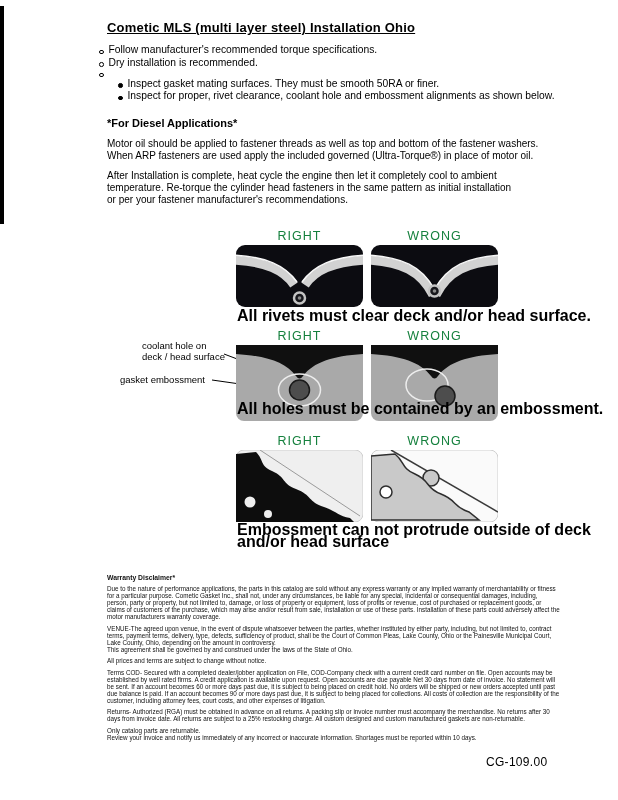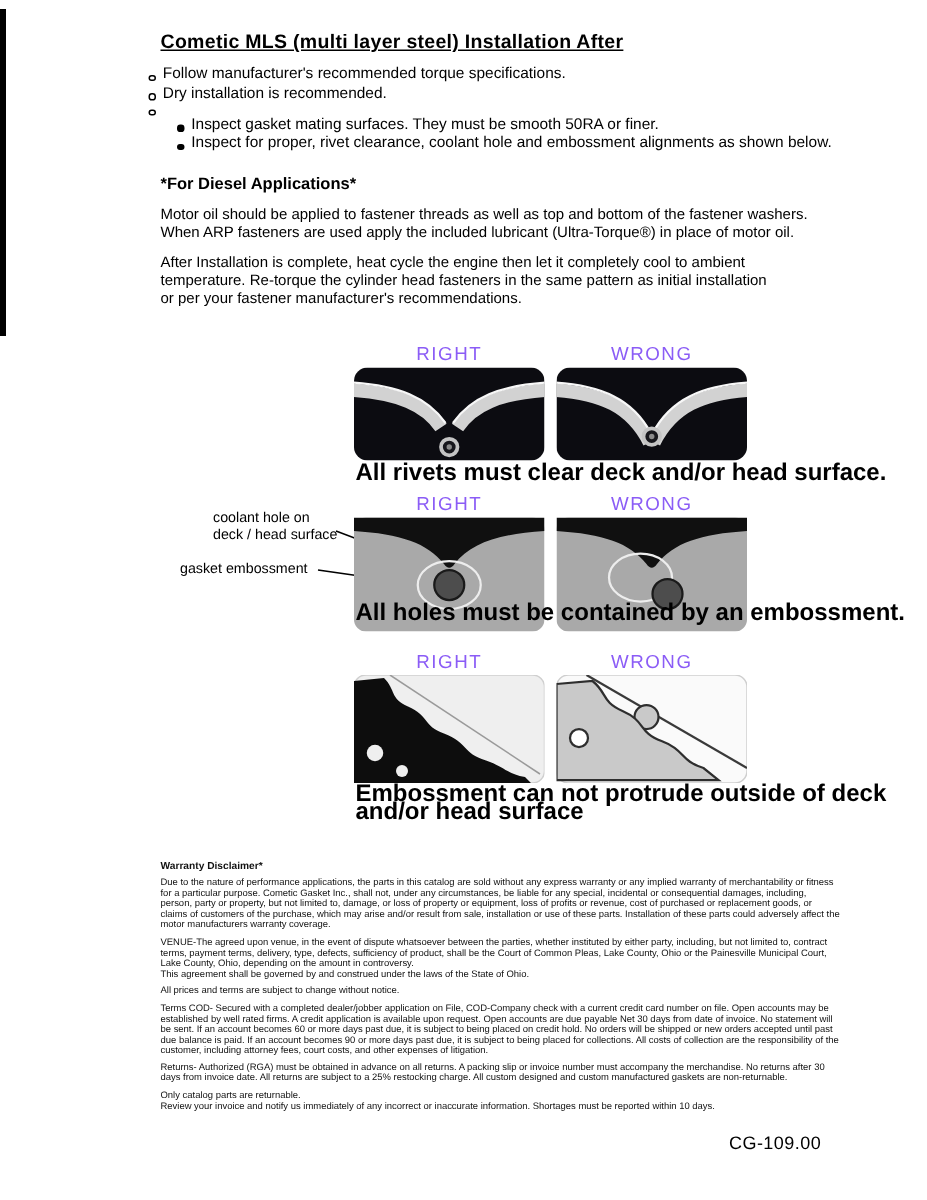--- a/index.html
+++ b/index.html
@@ -31,21 +31,21 @@
     margin: 3.5px 5px 0 0; flex: none;
   }
   .bullet-row.sub .marker { background: #000; }
 
   .diesel { position: absolute; left: 107px; top: 117px; width: 470px; font-size: 10px; line-height: 12px; }
   .diesel-heading { font-size: 11px; font-weight: bold; margin-bottom: 9px; }
   .diesel p { margin: 0 0 8px 0; white-space: pre-line; }
 
   .dlabel {
     position: absolute; width: 127px; text-align: center;
-    font-size: 12.5px; letter-spacing: 1px; color: #8b5cf6;
+    font-size: 12.5px; letter-spacing: 1px; color: #15803d;
   }
   .dimg { position: absolute; width: 127px; }
   .dimg svg { display: block; }
   .caption { position: absolute; left: 237px; font-size: 16px; line-height: 12px; white-space: pre-line; font-weight: bold; }
 
   .ann-label { position: absolute; font-size: 9.5px; line-height: 10.5px; white-space: pre-line; }
   .ann-lines { position: absolute; left: 210px; top: 346px; }
 
   .legal { position: absolute; left: 107px; top: 574px; width: 453px; font-size: 6.3px; line-height: 7px; color: #111; }
   .legal-heading { font-size: 6.8px; font-weight: bold; margin-bottom: 4px; }
@@ -53,21 +53,21 @@
 
   .doc-number { position: absolute; left: 486px; top: 755px; font-size: 12px; letter-spacing: 0.3px; }
 </style>
 </head>
 <body>
 
 <div class="page">
 
   <div class="left-bar"></div>
 
-  <h1 class="title">Cometic MLS (multi layer steel) Installation After</h1>
+  <h1 class="title">Cometic MLS (multi layer steel) Installation Ohio</h1>
 
   <div class="bullets">
     <div class="bullet-row">
       <span class="marker"></span>
       <span>Follow manufacturer's recommended torque specifications.</span>
     </div>
     <div class="bullet-row">
       <span class="marker"></span>
       <span>Dry installation is recommended.</span>
     </div>
@@ -80,21 +80,21 @@
     </div>
     <div class="bullet-row sub">
       <span class="marker"></span>
       <span>Inspect for proper, rivet clearance, coolant hole and embossment alignments as shown below.</span>
     </div>
   </div>
 
   <div class="diesel">
     <div class="diesel-heading">*For Diesel Applications*</div>
     <p>Motor oil should be applied to fastener threads as well as top and bottom of the fastener washers.
-When ARP fasteners are used apply the included lubricant (Ultra-Torque®) in place of motor oil.</p>
+When ARP fasteners are used apply the included governed (Ultra-Torque®) in place of motor oil.</p>
     <p>After Installation is complete, heat cycle the engine then let it completely cool to ambient
 temperature. Re-torque the cylinder head fasteners in the same pattern as initial installation
 or per your fastener manufacturer's recommendations.</p>
   </div>
 
   <div class="dlabel" style="left:236px; top:229px;">RIGHT</div>
   <div class="dlabel" style="left:371px; top:229px;">WRONG</div>
 
   <div class="dimg" style="left:236px; top:245px; height:62px;">
     <svg width="127" height="62" viewBox="0 0 127 62">

